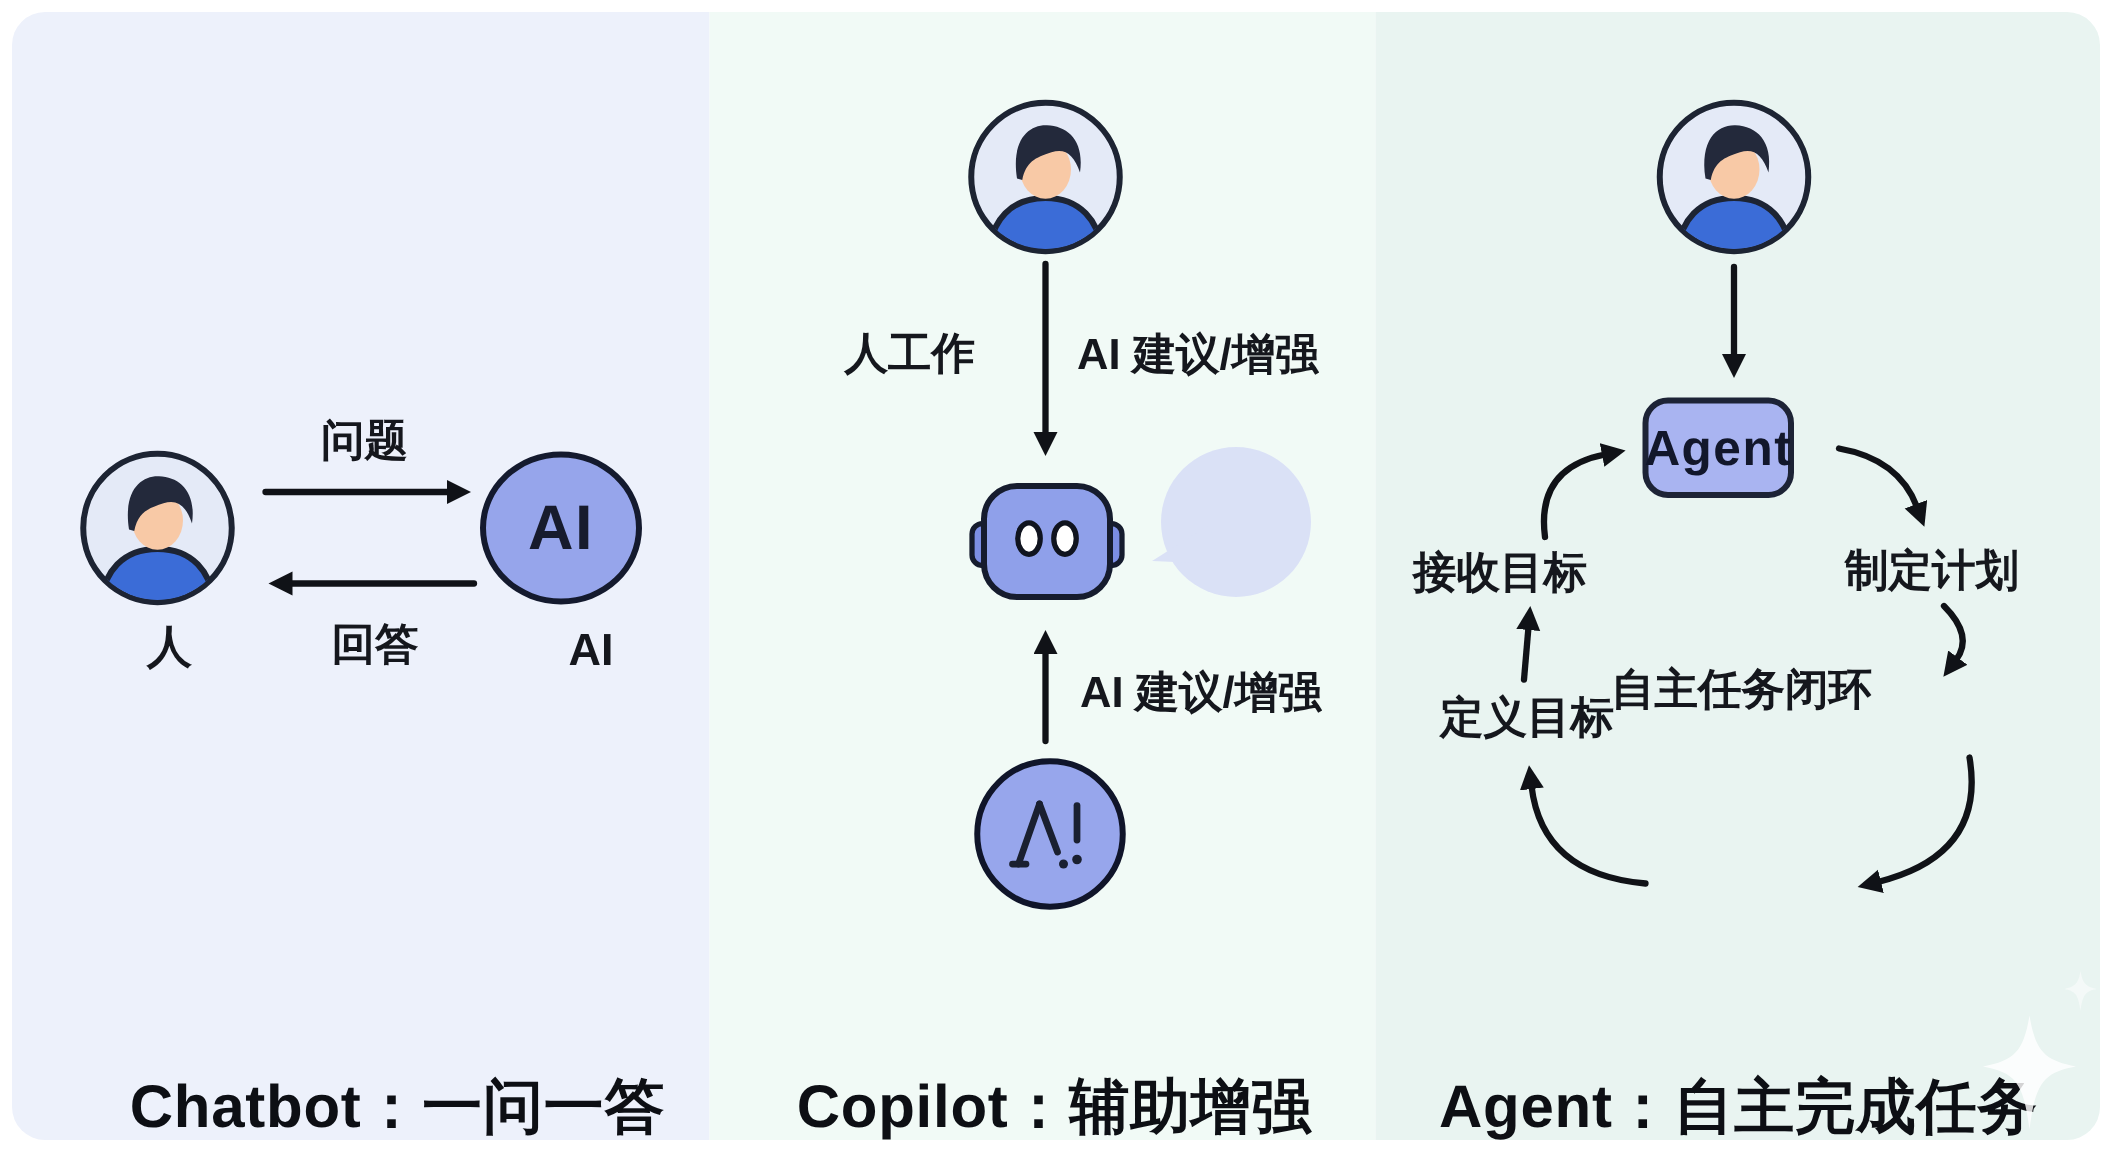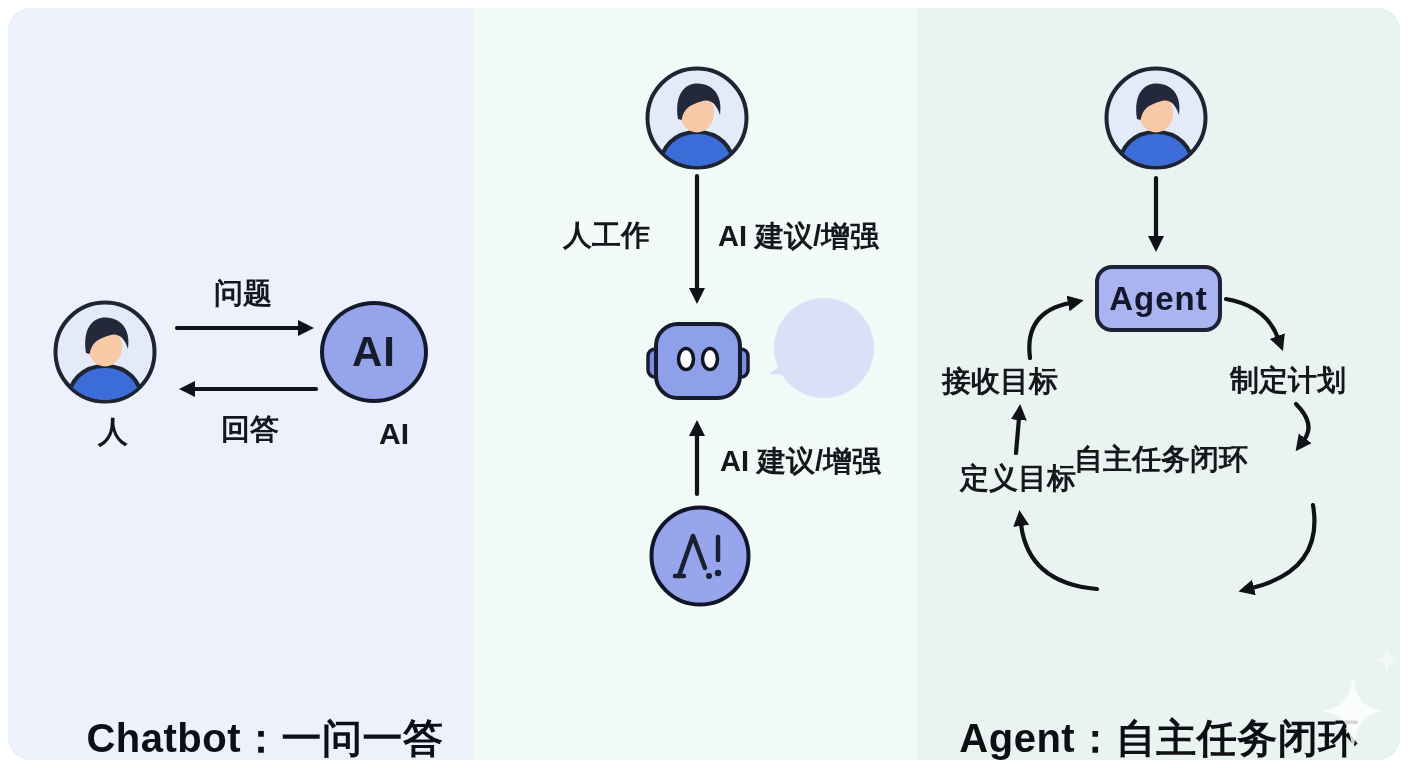--- a/index.html
+++ b/index.html
@@ -13,21 +13,21 @@
   .layer{position:absolute;left:0;top:0;width:1408px;height:768px;pointer-events:none;}
   .abs{position:absolute;}
   .ctr{transform:translate(-50%,-50%);white-space:nowrap;}
   .vctr{transform:translateY(-50%);white-space:nowrap;}
   .lbl{font-size:29px;font-weight:700;color:#15171d;}
   .cap{font-size:30px;font-weight:600;color:#15171d;}
   .title{font-size:40px;font-weight:800;color:#0d0f14;letter-spacing:.5px;margin-top:48px;}
   .ai-ellipse{width:108px;height:102px;border-radius:50%;background:#96A5EB;border:4px solid #141A2E;
     display:flex;align-items:center;justify-content:center;box-sizing:border-box;}
   .ai-ellipse span{font-size:42px;font-weight:800;color:#171B2D;letter-spacing:1px;}
-  .agent-box{width:127px;height:67px;background:#A9B4F1;border:4px solid #1D2336;border-radius:17px;
+  .agent-box{width:101px;height:67px;background:#A9B4F1;border:4px solid #1D2336;border-radius:17px;
     display:flex;align-items:center;justify-content:center;box-sizing:border-box;}
   .agent-box span{font-size:33px;font-weight:700;color:#12172B;letter-spacing:1px;}
   svg{display:block;}
 </style>
 </head>
 <body>
 
 <div class="stage">
   <div class="card">
     <div class="panel p1"></div>
@@ -123,20 +123,21 @@
       <g stroke="#1A2030" stroke-width="4.5" stroke-linecap="round" fill="none">
         <path d="M31,72 L45,32"></path>
         <path d="M45,32 L57,64"></path>
         <path d="M27,72 L36,72"></path>
         <path d="M70,33 L70,56"></path>
       </g>
       <circle cx="61" cy="72" r="3" fill="#1A2030"></circle>
       <circle cx="70" cy="69" r="3.2" fill="#1A2030"></circle>
     </svg>
 
+    <div class="abs ctr title" style="left:703px;top:690px">Copilot：辅助增强</div>
 
     <svg class="abs" style="left:1101px;top:63px" width="110" height="110" viewBox="0 0 110 110">
       <defs>
           <clipPath id="avc3">
             <circle cx="55" cy="55" r="48"></circle>
           </clipPath>
         </defs>
       <circle cx="55" cy="55" r="49.5" fill="#E4EAF7" stroke="#1D2433" stroke-width="4"></circle>
       <g clip-path="url(#avc3)">
         <path d="M17,112 C17,82 34,69 55,69 C76,69 93,82 93,112 Z" fill="#3B6CD7" stroke="#1D2433" stroke-width="4"></path>
@@ -148,21 +149,21 @@
 
     <div class="abs agent-box" style="left:1095px;top:265px">
       <span>Agent</span>
     </div>
 
     <div class="abs ctr lbl" style="left:1000px;top:382px">接收目标</div>
     <div class="abs ctr lbl" style="left:1161px;top:460px">自主任务闭环</div>
     <div class="abs ctr lbl" style="left:1288px;top:381px">制定计划</div>
     <div class="abs ctr lbl" style="left:1018px;top:479px">定义目标</div>
 
-    <div class="abs ctr title" style="left:1159px;top:690px">Agent：自主任务闭环</div>
+    <div class="abs ctr title" style="left:1159px;top:690px">Agent：自主完成任务</div>
 
     <svg class="abs" style="left:1318px;top:673px" width="70" height="86" viewBox="0 0 70 86">
       <path d="M35,4 C39,28 45,34 66,38 C45,42 39,48 35,80 C31,48 25,42 4,38 C25,34 31,28 35,4 Z" fill="rgba(255,255,255,0.82)"></path>
     </svg>
     <svg class="abs" style="left:1374px;top:646px" width="26" height="30" viewBox="0 0 70 86" opacity="0.5">
       <path d="M35,4 C39,28 45,34 66,38 C45,42 39,48 35,80 C31,48 25,42 4,38 C25,34 31,28 35,4 Z" fill="#ffffff"></path>
     </svg>
 
   </div>
 </div>

